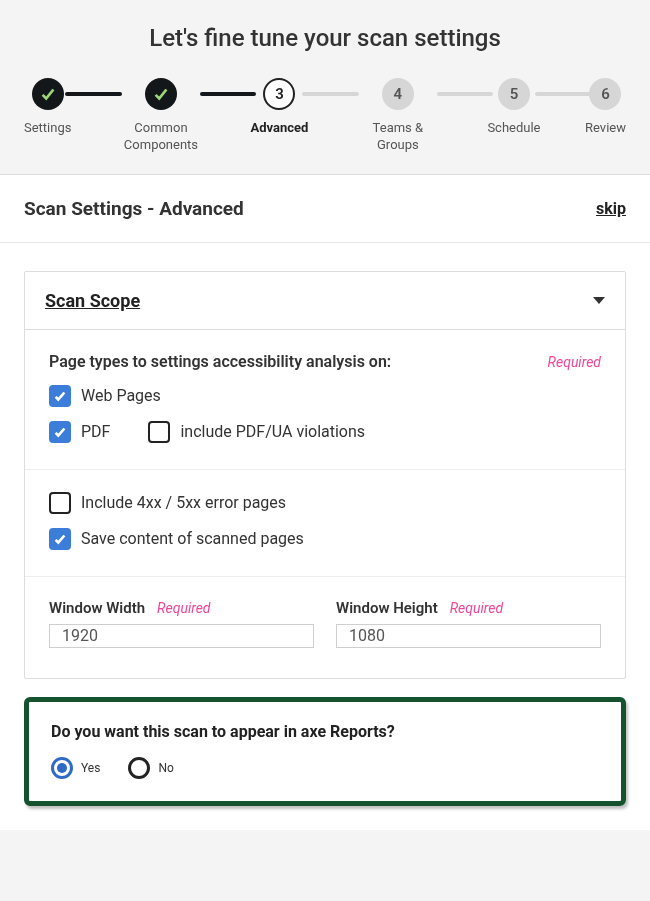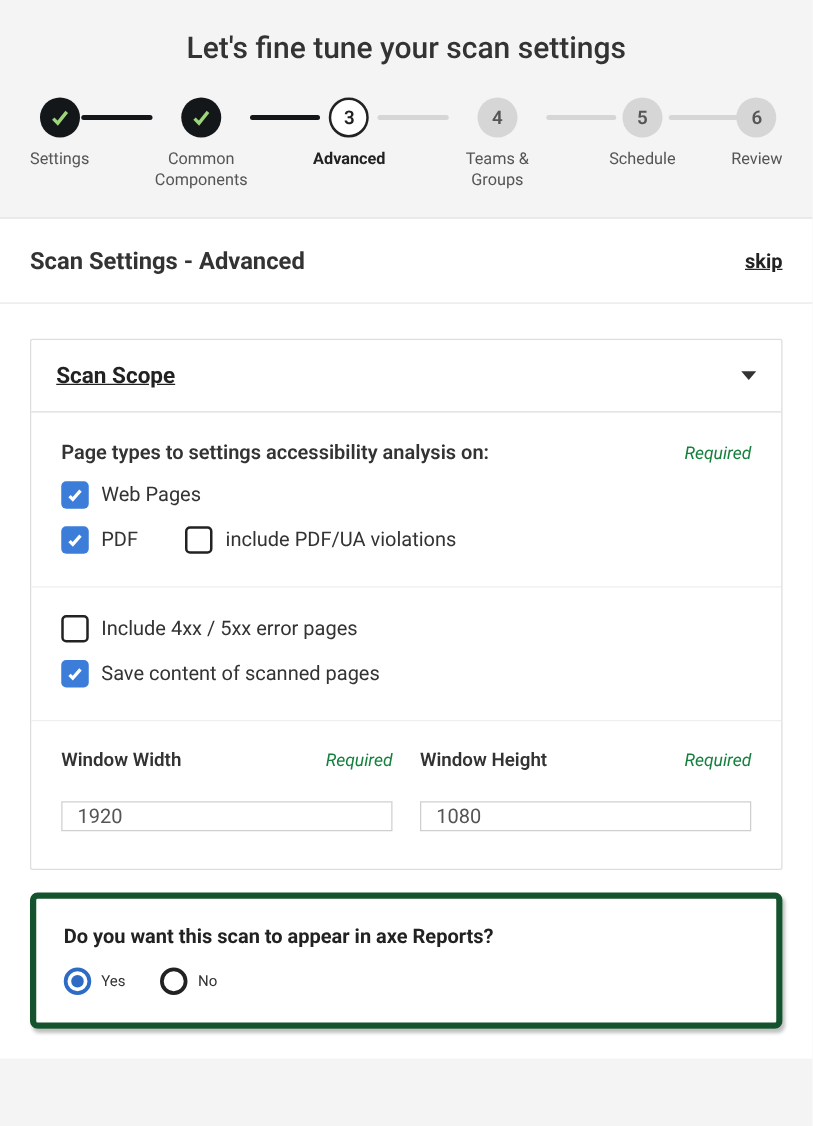--- a/index.html
+++ b/index.html
@@ -150,21 +150,21 @@
       margin-bottom: 14px;
     }
     .section-label {
       font-size: 16px;
       font-weight: 600;
       color: #333;
     }
     .required-tag {
       font-size: 14px;
       font-style: italic;
-      color: #15803d;
+      color: #ec4899;
     }
     .checkbox-row {
       display: flex;
       align-items: center;
       margin-bottom: 14px;
       gap: 10px;
     }
     .checkbox-row:last-child { margin-bottom: 0; }
     .cb {
       width: 22px;
@@ -201,23 +201,24 @@
     }
     .fields-row {
       display: flex;
       gap: 22px;
     }
     .field {
       flex: 1 1 0;
     }
     .field-label-row {
       display: flex;
-      justify-content: space-between;
+      justify-content: flex-start;
       align-items: baseline;
-      margin-bottom: 24px;
+      margin-bottom: 7px;
+      gap: 12px;
     }
     .field-label {
       font-size: 15px;
       font-weight: 600;
       color: #333;
     }
     .field-input {
       width: 100%;
       height: 24px;
       border: 1px solid #cfcfcf;

